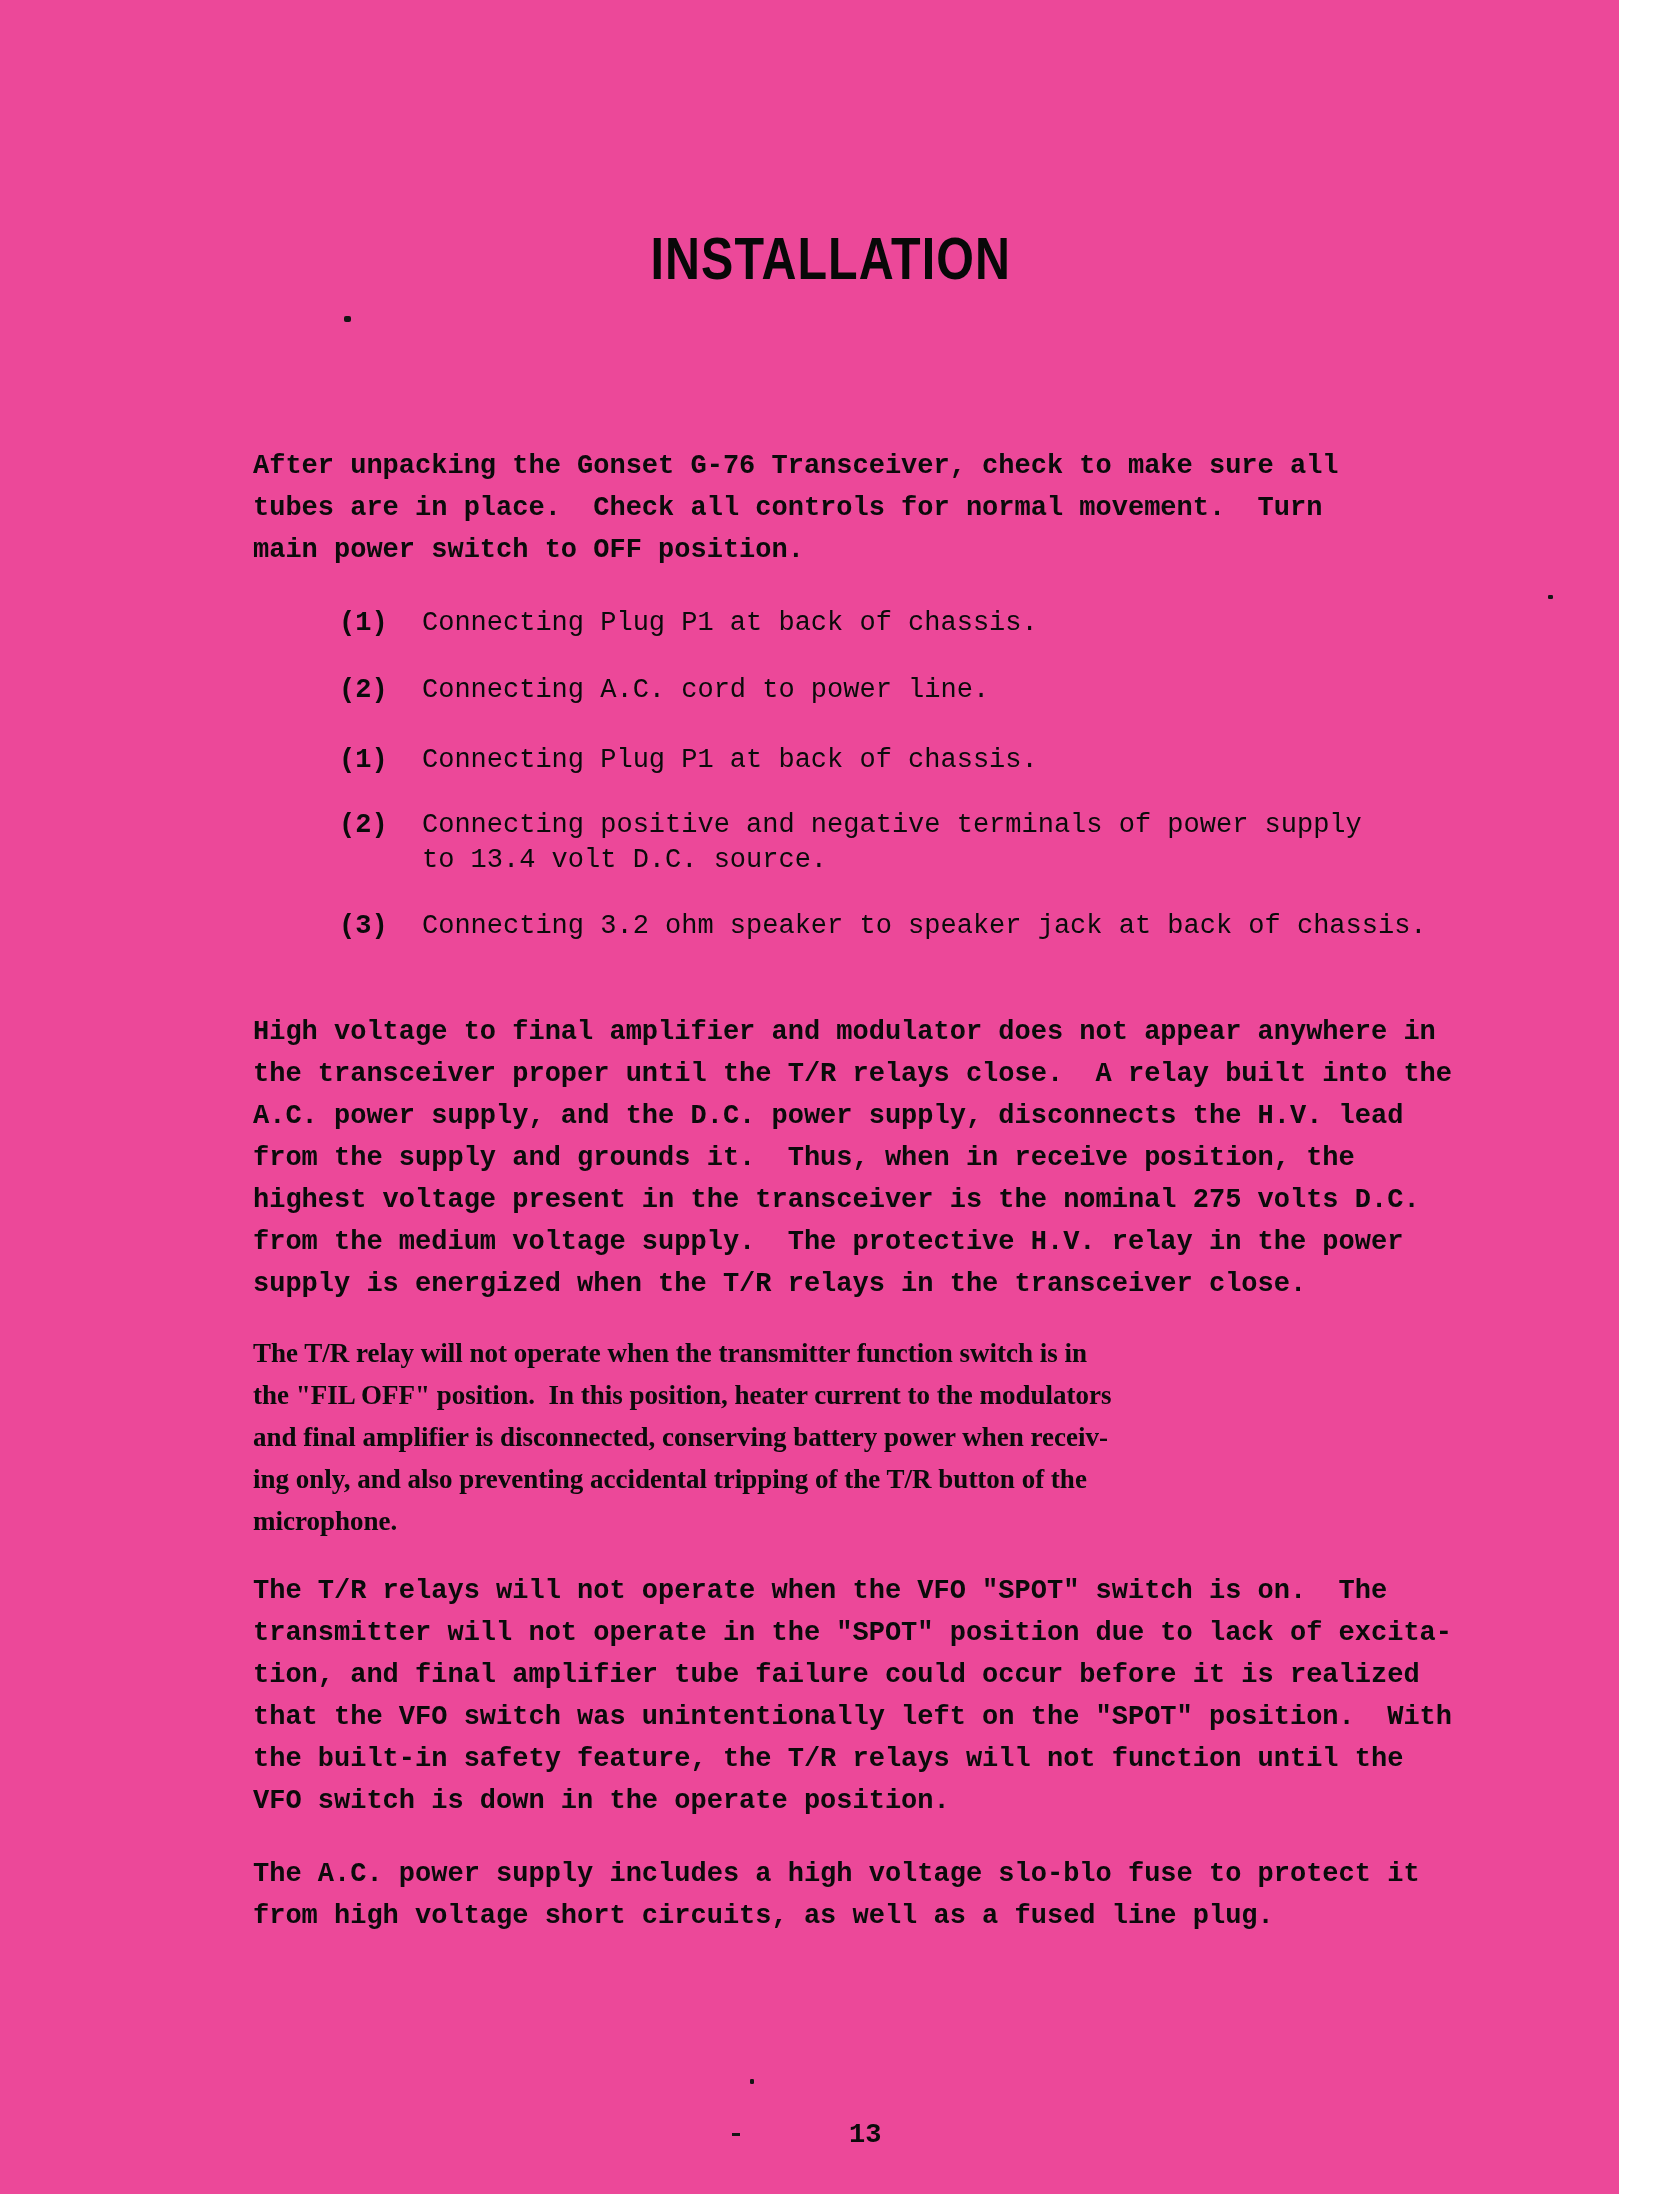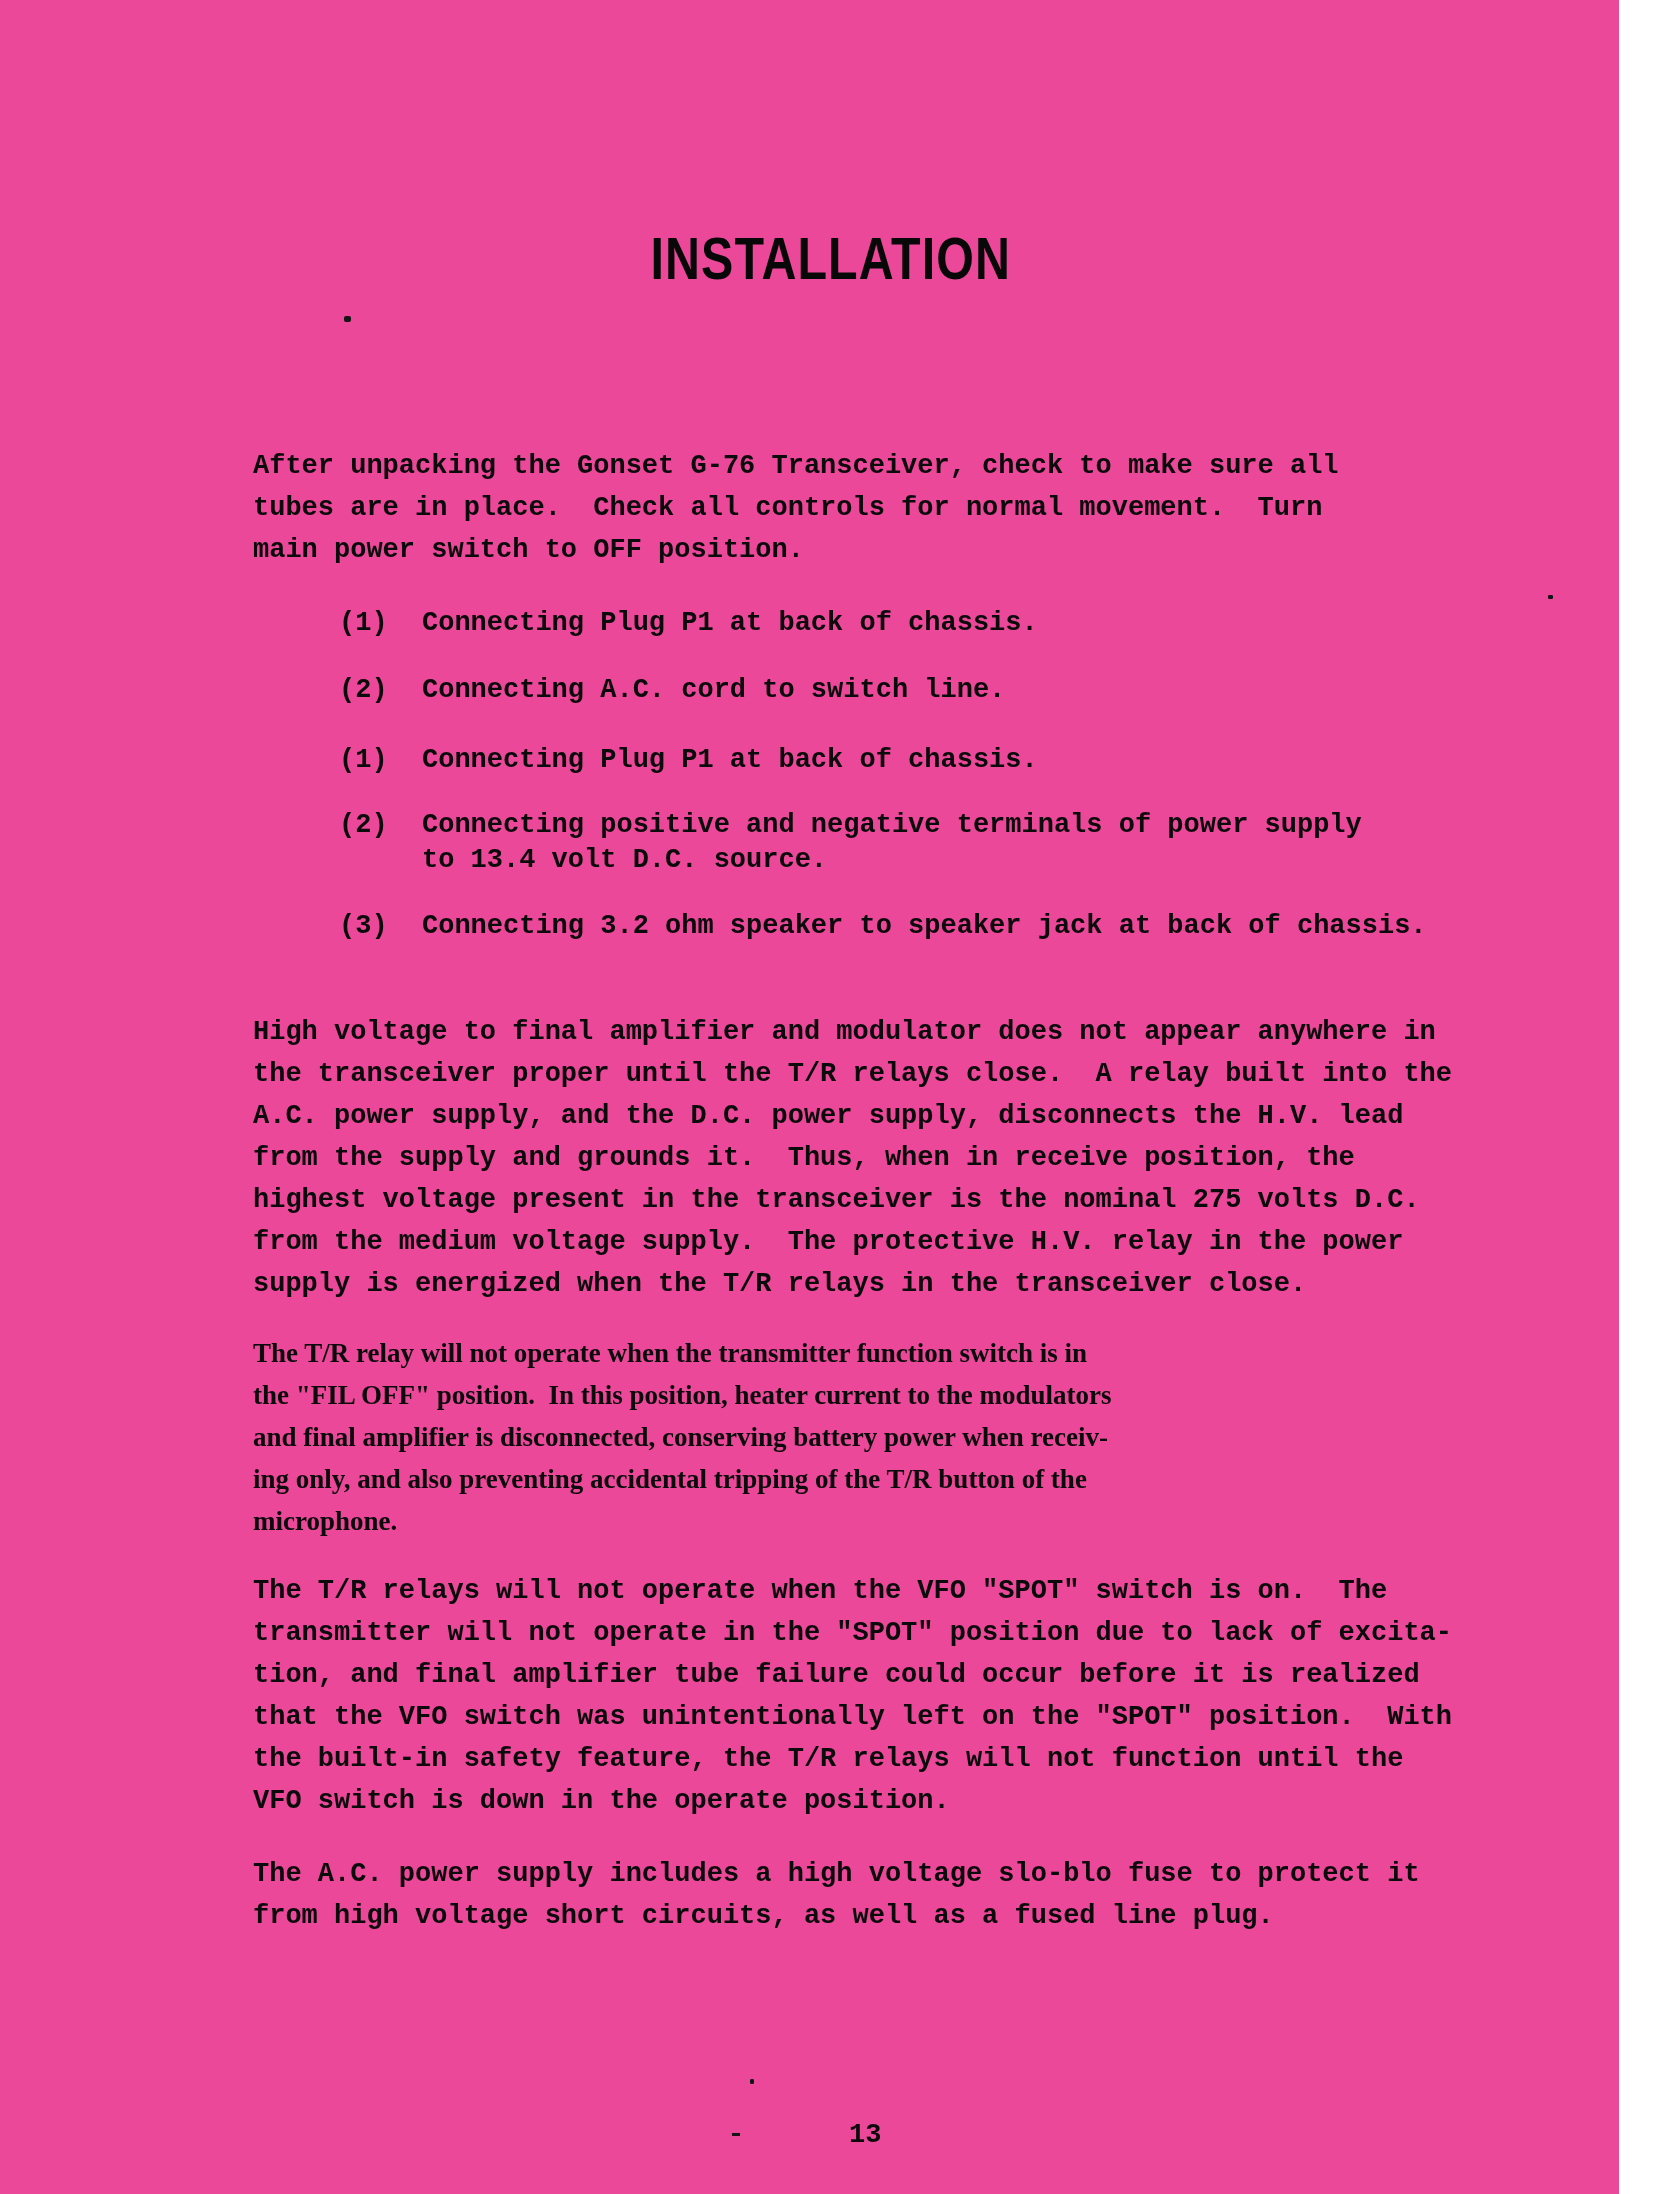--- a/index.html
+++ b/index.html
@@ -62,21 +62,21 @@
     flex: 0 0 83px;
     white-space: pre;
     font-size: 27px;
     line-height: 35px;
     font-weight: 700;
   }
   .step-text {
     white-space: pre;
     font-size: 27px;
     line-height: 35px;
-    font-weight: 700;
+    font-weight: 400;
   }
   .mb0   { margin-bottom: 0; }
   .mb40  { margin-bottom: 27px; }
   .mb42  { margin-bottom: 28px; font-family: Liberation Serif, serif; }
   .mb44  { margin-bottom: 29.5px; }
   .mb46  { margin-bottom: 31px; }
   .mb48  { margin-bottom: 32px; }
   .mb52  { margin-bottom: 35px; }
   .mb100 { margin-bottom: 67px; }
   
@@ -117,21 +117,21 @@
 main power switch to OFF position.</div>
 
 
     <div class="step-list">
       <div class="step mb48">
         <span class="step-num">(1)</span>
         <span class="step-text">Connecting Plug P1 at back of chassis.</span>
       </div>
       <div class="step mb52">
         <span class="step-num">(2)</span>
-        <span class="step-text">Connecting A.C. cord to switch line.</span>
+        <span class="step-text">Connecting A.C. cord to power line.</span>
       </div>
     </div>
 
 
     <div class="step-list">
       <div class="step mb44">
         <span class="step-num">(1)</span>
         <span class="step-text">Connecting Plug P1 at back of chassis.</span>
       </div>
       <div class="step mb46">

